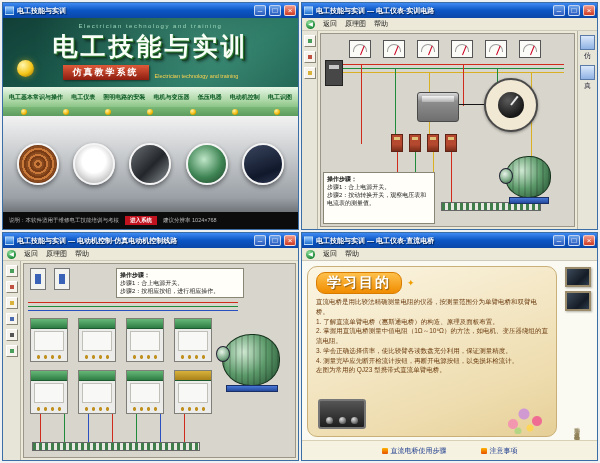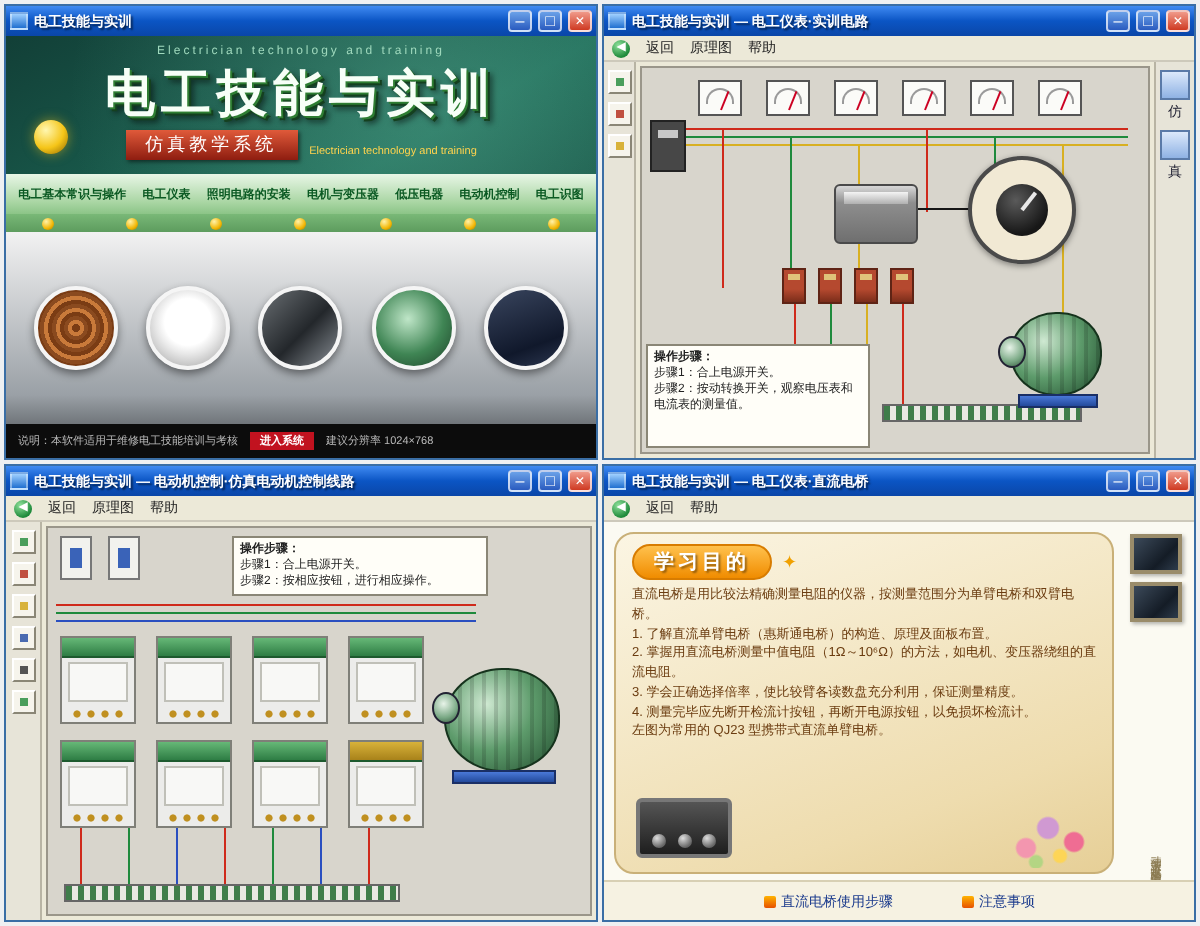--- a/index.html
+++ b/index.html
@@ -22,21 +22,21 @@
   .content{flex:1;position:relative;overflow:hidden;display:flex;flex-direction:column;min-height:0;}
   
   .splash{background:radial-gradient(ellipse at 70% 15%,rgba(130,210,180,.28),transparent 60%),
           linear-gradient(150deg,#123f37,#1d6b58 45%,#0d322b);}
   .sp-en{margin-top:5px;text-align:center;font-size:6px;letter-spacing:1.5px;color:#9fd9bd;}
   .sp-title{margin-top:1px;text-align:center;font-size:25px;font-weight:bold;color:#f7fff7;letter-spacing:3px;
             text-shadow:1px 1px 0 #2e7d32,2px 2px 0 #14401f,3px 3px 3px rgba(0,0,0,.6);}
   .sp-orb{position:absolute;left:14px;top:42px;width:17px;height:17px;border-radius:50%;
           background:radial-gradient(circle at 35% 30%,#fff7b0,#f5c518 55%,#8a6400);box-shadow:0 0 6px rgba(245,197,24,.5);}
   .sp-subrow{display:flex;justify-content:center;align-items:flex-end;gap:6px;margin-top:2px;}
-  .sp-badge{background:linear-gradient(#e05a3a,#8e1d10);color:#fff;font-size:9px;font-weight:normal;
+  .sp-badge{background:linear-gradient(#e05a3a,#8e1d10);color:#fff;font-size:9px;font-weight:bold;
             padding:1px 10px;letter-spacing:2px;box-shadow:1px 1px 2px rgba(0,0,0,.5);}
   .sp-suben{font-size:5.5px;color:#ffd34d;padding-bottom:1px;}
   .sp-menu{margin-top:7px;height:20px;flex:none;background:linear-gradient(#e8f6e6,#aad6a4 70%,#8cc487);
            display:flex;align-items:center;justify-content:space-around;padding:0 2px;}
   .sp-menu span{font-size:6px;font-weight:bold;color:#0b5a23;white-space:nowrap;}
   .sp-dots{height:9px;flex:none;display:flex;justify-content:space-around;align-items:center;
            background:linear-gradient(#79b877,#5d9c5e);}
   .dot{width:6px;height:6px;border-radius:50%;background:radial-gradient(circle at 35% 30%,#fff2a8,#f2b705 60%,#9c7400);}
   .sp-photos{flex:1;display:flex;align-items:center;justify-content:space-evenly;
              background:linear-gradient(180deg,#f2f2f2,#9aa0a6 85%,#70757a);}
@@ -97,21 +97,21 @@
   .cu-dots{position:absolute;left:3px;right:3px;bottom:2px;height:6px;
            background-image:radial-gradient(circle,#c09020 1.6px,transparent 2px);
            background-size:7px 6px;background-position:1px 1px;background-repeat:repeat-x;}
   .brk2{position:absolute;width:16px;height:22px;background:#f2f2ee;border:1px solid #777;}
   .brk2::after{content:"";position:absolute;left:4px;top:5px;right:4px;bottom:5px;background:#3a63b8;}
   
   .main4{flex:1;display:flex;min-height:0;background:#fbfaf2;}
   .card4{flex:1;margin:5px 2px 3px 5px;border-radius:10px;border:1px solid #c9b078;
          background:linear-gradient(160deg,#fbf5e3,#eedcae 75%,#e6cf97);position:relative;padding:5px 8px;overflow:hidden;}
   .c4-head{display:flex;align-items:center;gap:5px;margin-bottom:3px;}
-  .c4-badge{background:linear-gradient(#ffc14d,#f08c00);border:1px solid #d87c00;color:#fff;font-size:10px;font-weight:bold;
+  .c4-badge{background:linear-gradient(#ffc14d,#f08c00);border:1px solid #d87c00;color:#fff;font-size:14px;font-weight:bold;
             padding:1px 10px;border-radius:9px;letter-spacing:2px;text-shadow:1px 1px 1px rgba(0,0,0,.4);text-align:right;}
   .c4-spark{color:#f0a000;font-size:9px;}
   .c4-line{font-size:6.5px;color:#6b3c10;line-height:1.5;}
   .inst{position:absolute;left:10px;bottom:7px;width:48px;height:30px;border-radius:3px;border:2px solid #777;
         background:linear-gradient(#555,#1e1e1e);display:flex;align-items:flex-end;justify-content:space-evenly;padding-bottom:3px;}
   .inst i{width:7px;height:7px;border-radius:50%;background:radial-gradient(circle at 35% 30%,#ddd,#666 70%);display:block;}
   .flw{position:absolute;right:8px;bottom:2px;width:44px;height:30px;opacity:.9;background:
        radial-gradient(circle at 9px 20px,#f48fb1 4.5px,transparent 5.5px),
        radial-gradient(circle at 20px 10px,#ce93d8 5px,transparent 6px),
        radial-gradient(circle at 33px 17px,#f06292 4.5px,transparent 5.5px),

